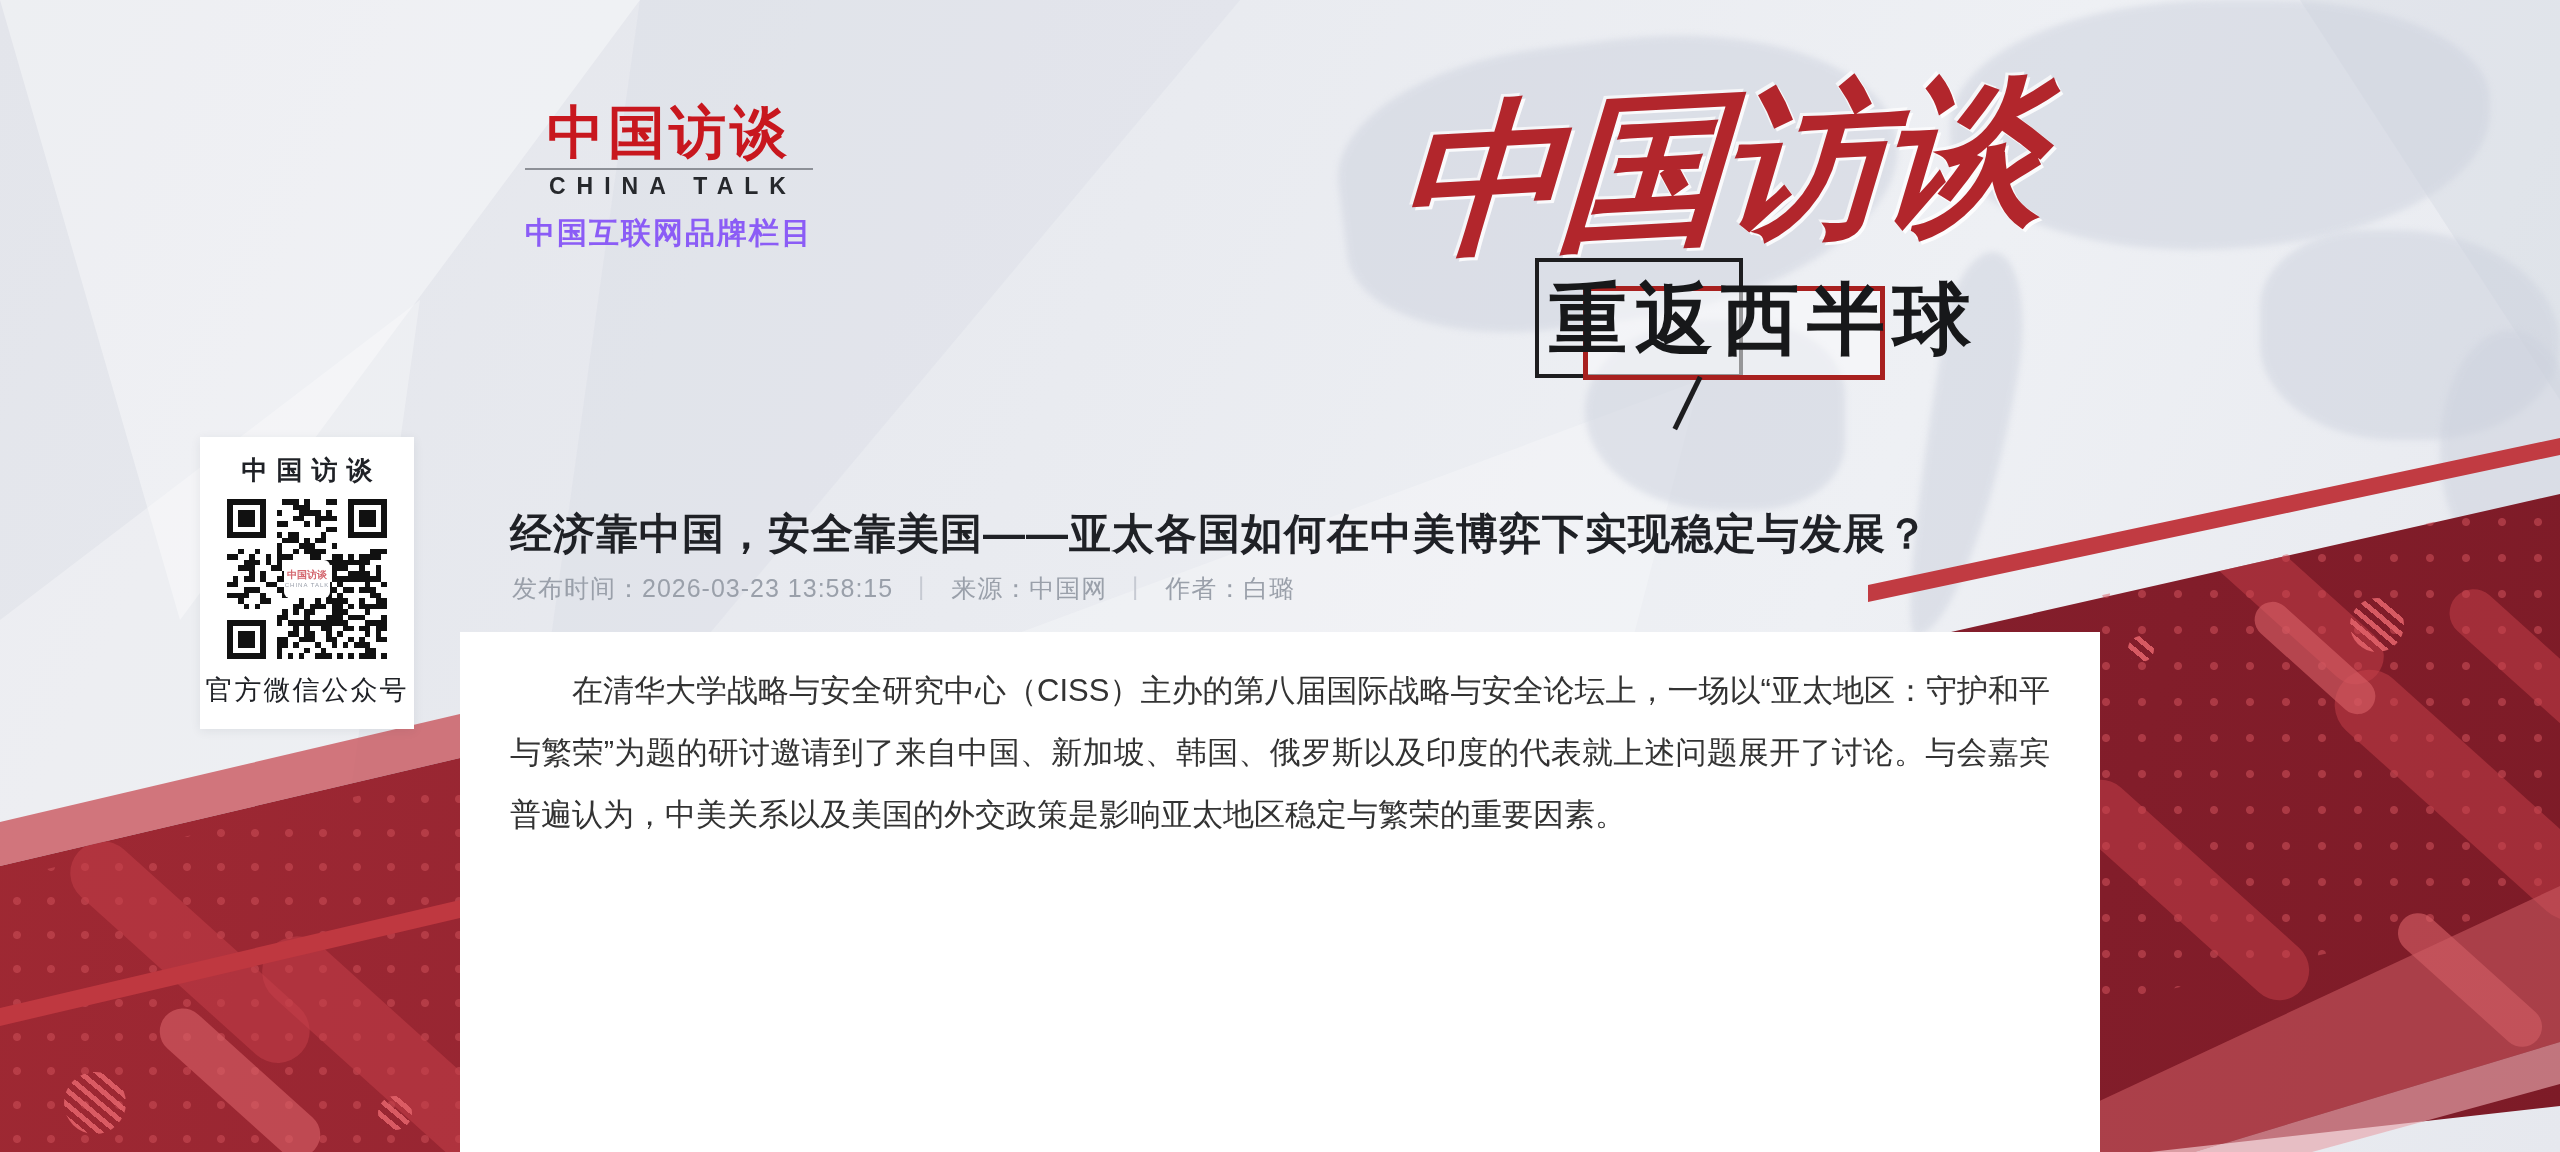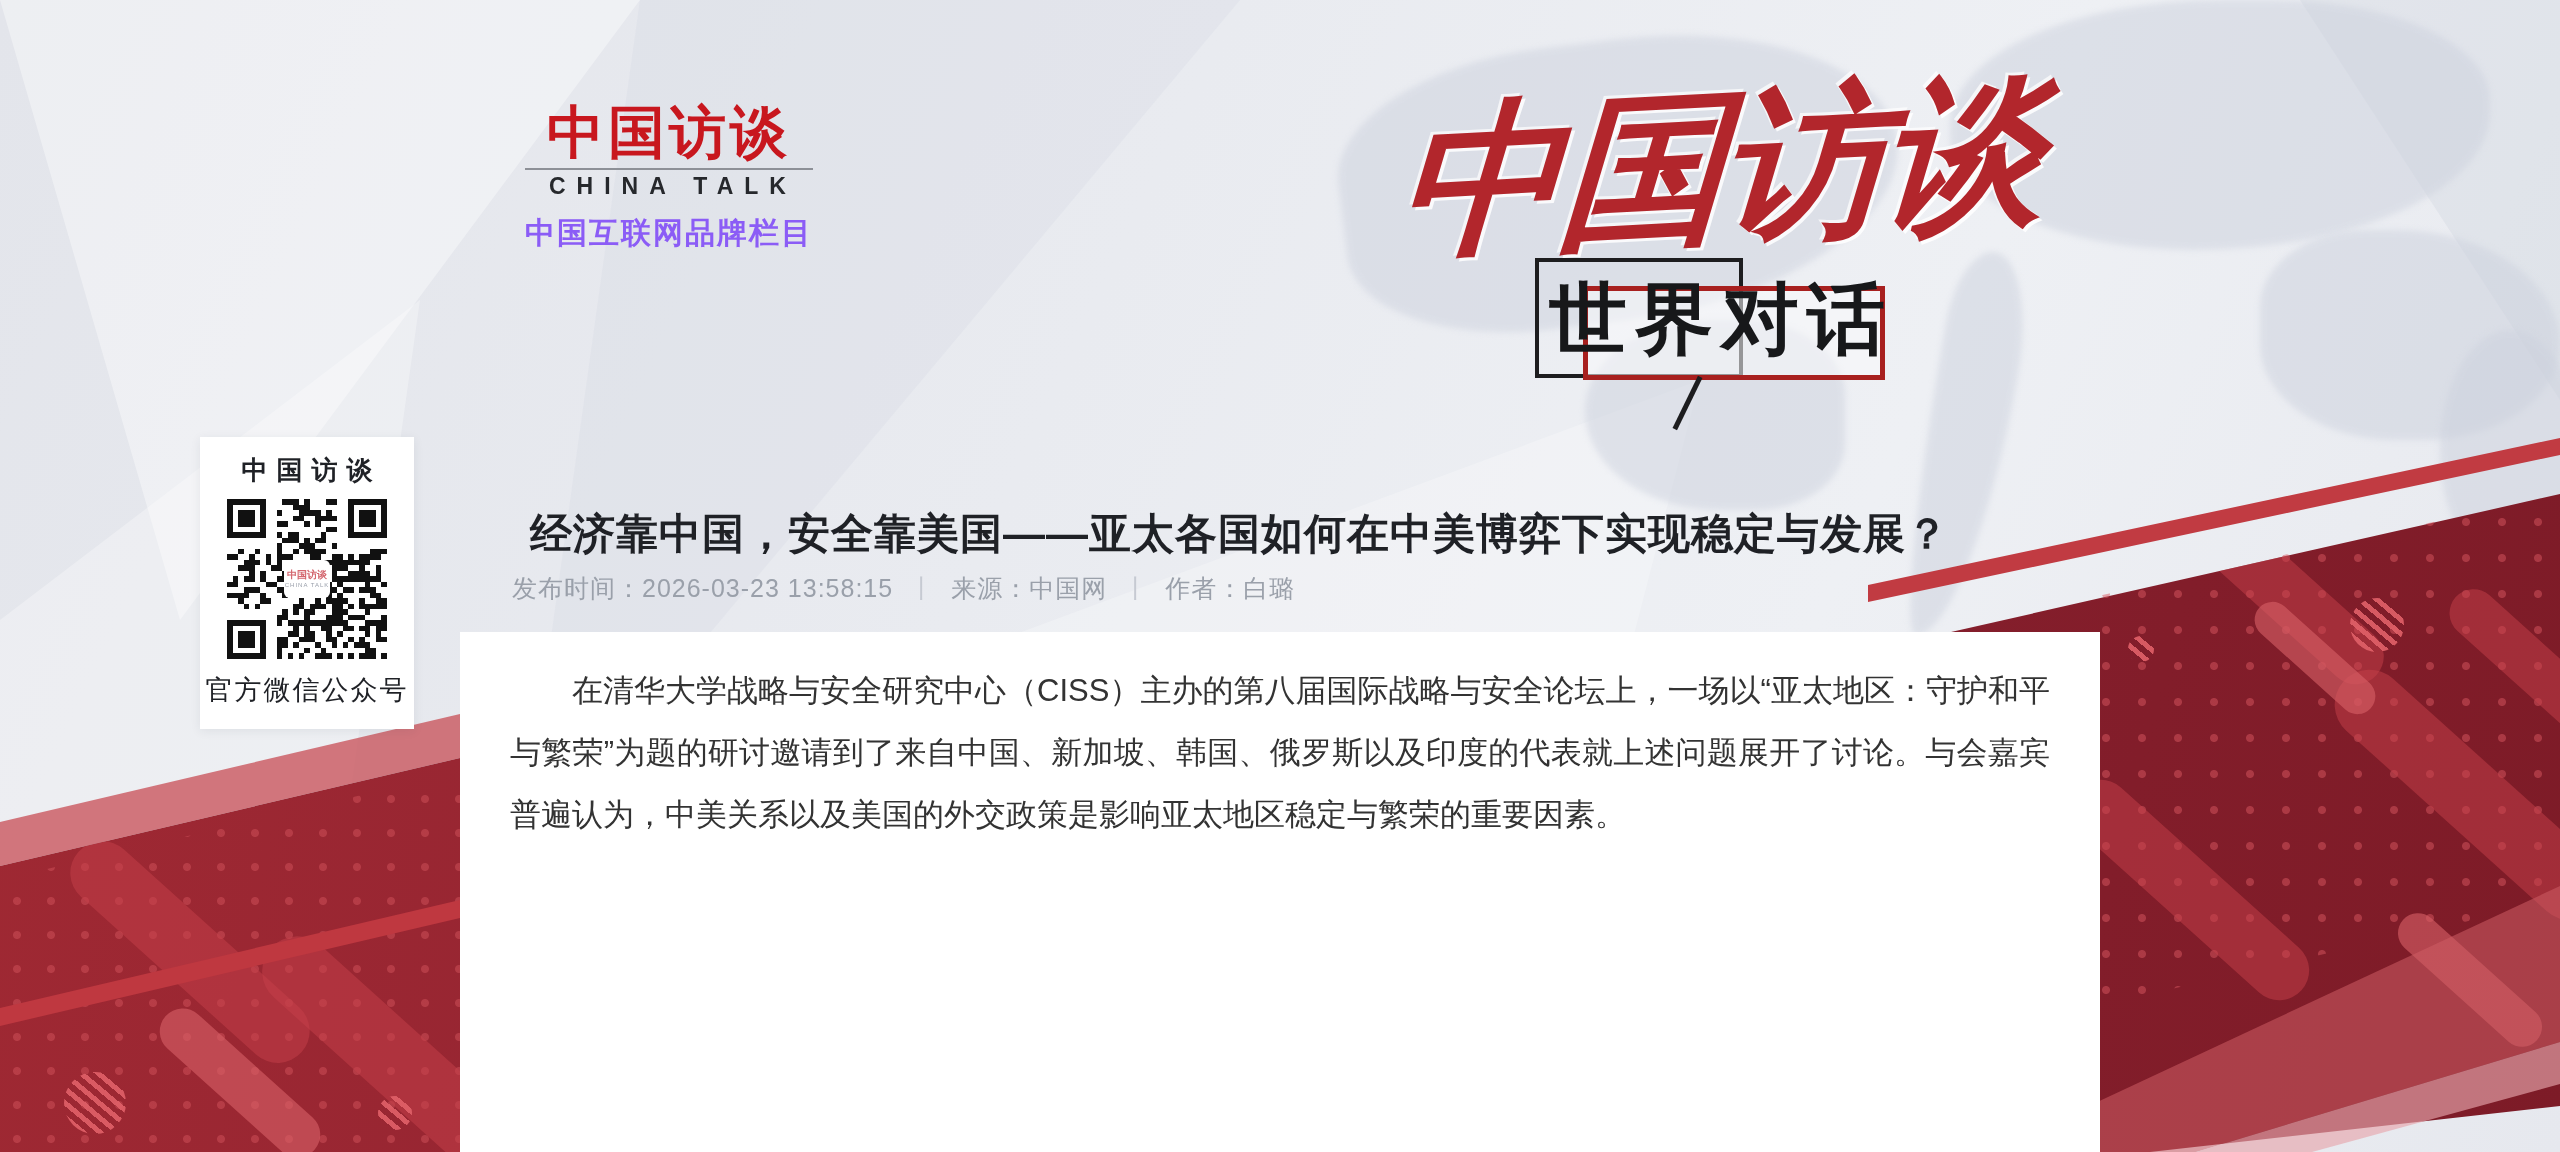--- a/index.html
+++ b/index.html
@@ -67,21 +67,21 @@
      box-shadow:0 2px 10px rgba(40,45,60,.08);text-align:center;}
   .qr-title{padding-top:16px;font-size:26px;font-weight:700;letter-spacing:9px;color:#1f2126;padding-left:9px;}
   .qr-box{width:160px;height:160px;margin:11px auto 0;position:relative;}
   .qr-box svg{width:160px;height:160px;display:block;}
   .qr-center-logo{position:absolute;left:50%;top:50%;transform:translate(-50%,-50%);width:46px;height:38px;
      background:#fff;border-radius:6px;display:flex;flex-direction:column;align-items:center;justify-content:center;}
   .qr-lg1{font-size:10px;font-weight:700;color:#d4666e;line-height:12px;white-space:nowrap;}
   .qr-lg2{font-size:6px;color:#9aa0ab;line-height:8px;letter-spacing:1px;white-space:nowrap;}
   .qr-caption{margin-top:13px;font-size:27px;color:#1f2126;font-weight:500;letter-spacing:2px;}
   
-  .article-title{position:absolute;left:530px;top:478px;font-size:42px;font-weight:800;color:#1f2126;
+  .article-title{position:absolute;left:510px;top:478px;font-size:42px;font-weight:800;color:#1f2126;
      letter-spacing:1px;white-space:nowrap;}
   .article-meta{position:absolute;left:512px;top:572px;font-size:25px;color:#9aa0aa;letter-spacing:1px;}
   .article-meta .sep{color:#c6cad2;margin:0 16px;font-weight:300;}
   .article-body{position:absolute;left:510px;top:660px;width:1540px;font-size:31px;line-height:62px;
      color:#333333;text-align:justify;}
   .article-body p{margin:0;text-indent:2em;}
   .article-body .bold{font-weight:700;color:#222;}
 </style>
 </head>
 <body>
@@ -135,21 +135,21 @@
   <div class="brand-title">中国访谈</div>
   <div class="brand-divider"></div>
   <div class="brand-en">CHINA TALK</div>
   <div class="brand-tagline">中国互联网品牌栏目</div>
 </div>
 
 <div class="calligraphy">中国访谈</div>
 <div class="dialog">
   <div class="dialog-black-box"></div>
   <div class="dialog-red-box"></div>
-  <div class="dialog-text">世界对话</div>
+  <div class="dialog-text">重返西半球</div>
   <div class="dialog-tail"></div>
 </div>
 
 <div class="qr-card">
   <div class="qr-title">中国访谈</div>
   <div class="qr-box">
     <svg viewBox="0 0 29 29" shape-rendering="crispEdges">
         <rect x="0" y="0" width="29" height="29" fill="#ffffff"></rect>
         <rect x="10" y="0" width="1" height="1" fill="#111"></rect>
         <rect x="11" y="0" width="1" height="1" fill="#111"></rect>

